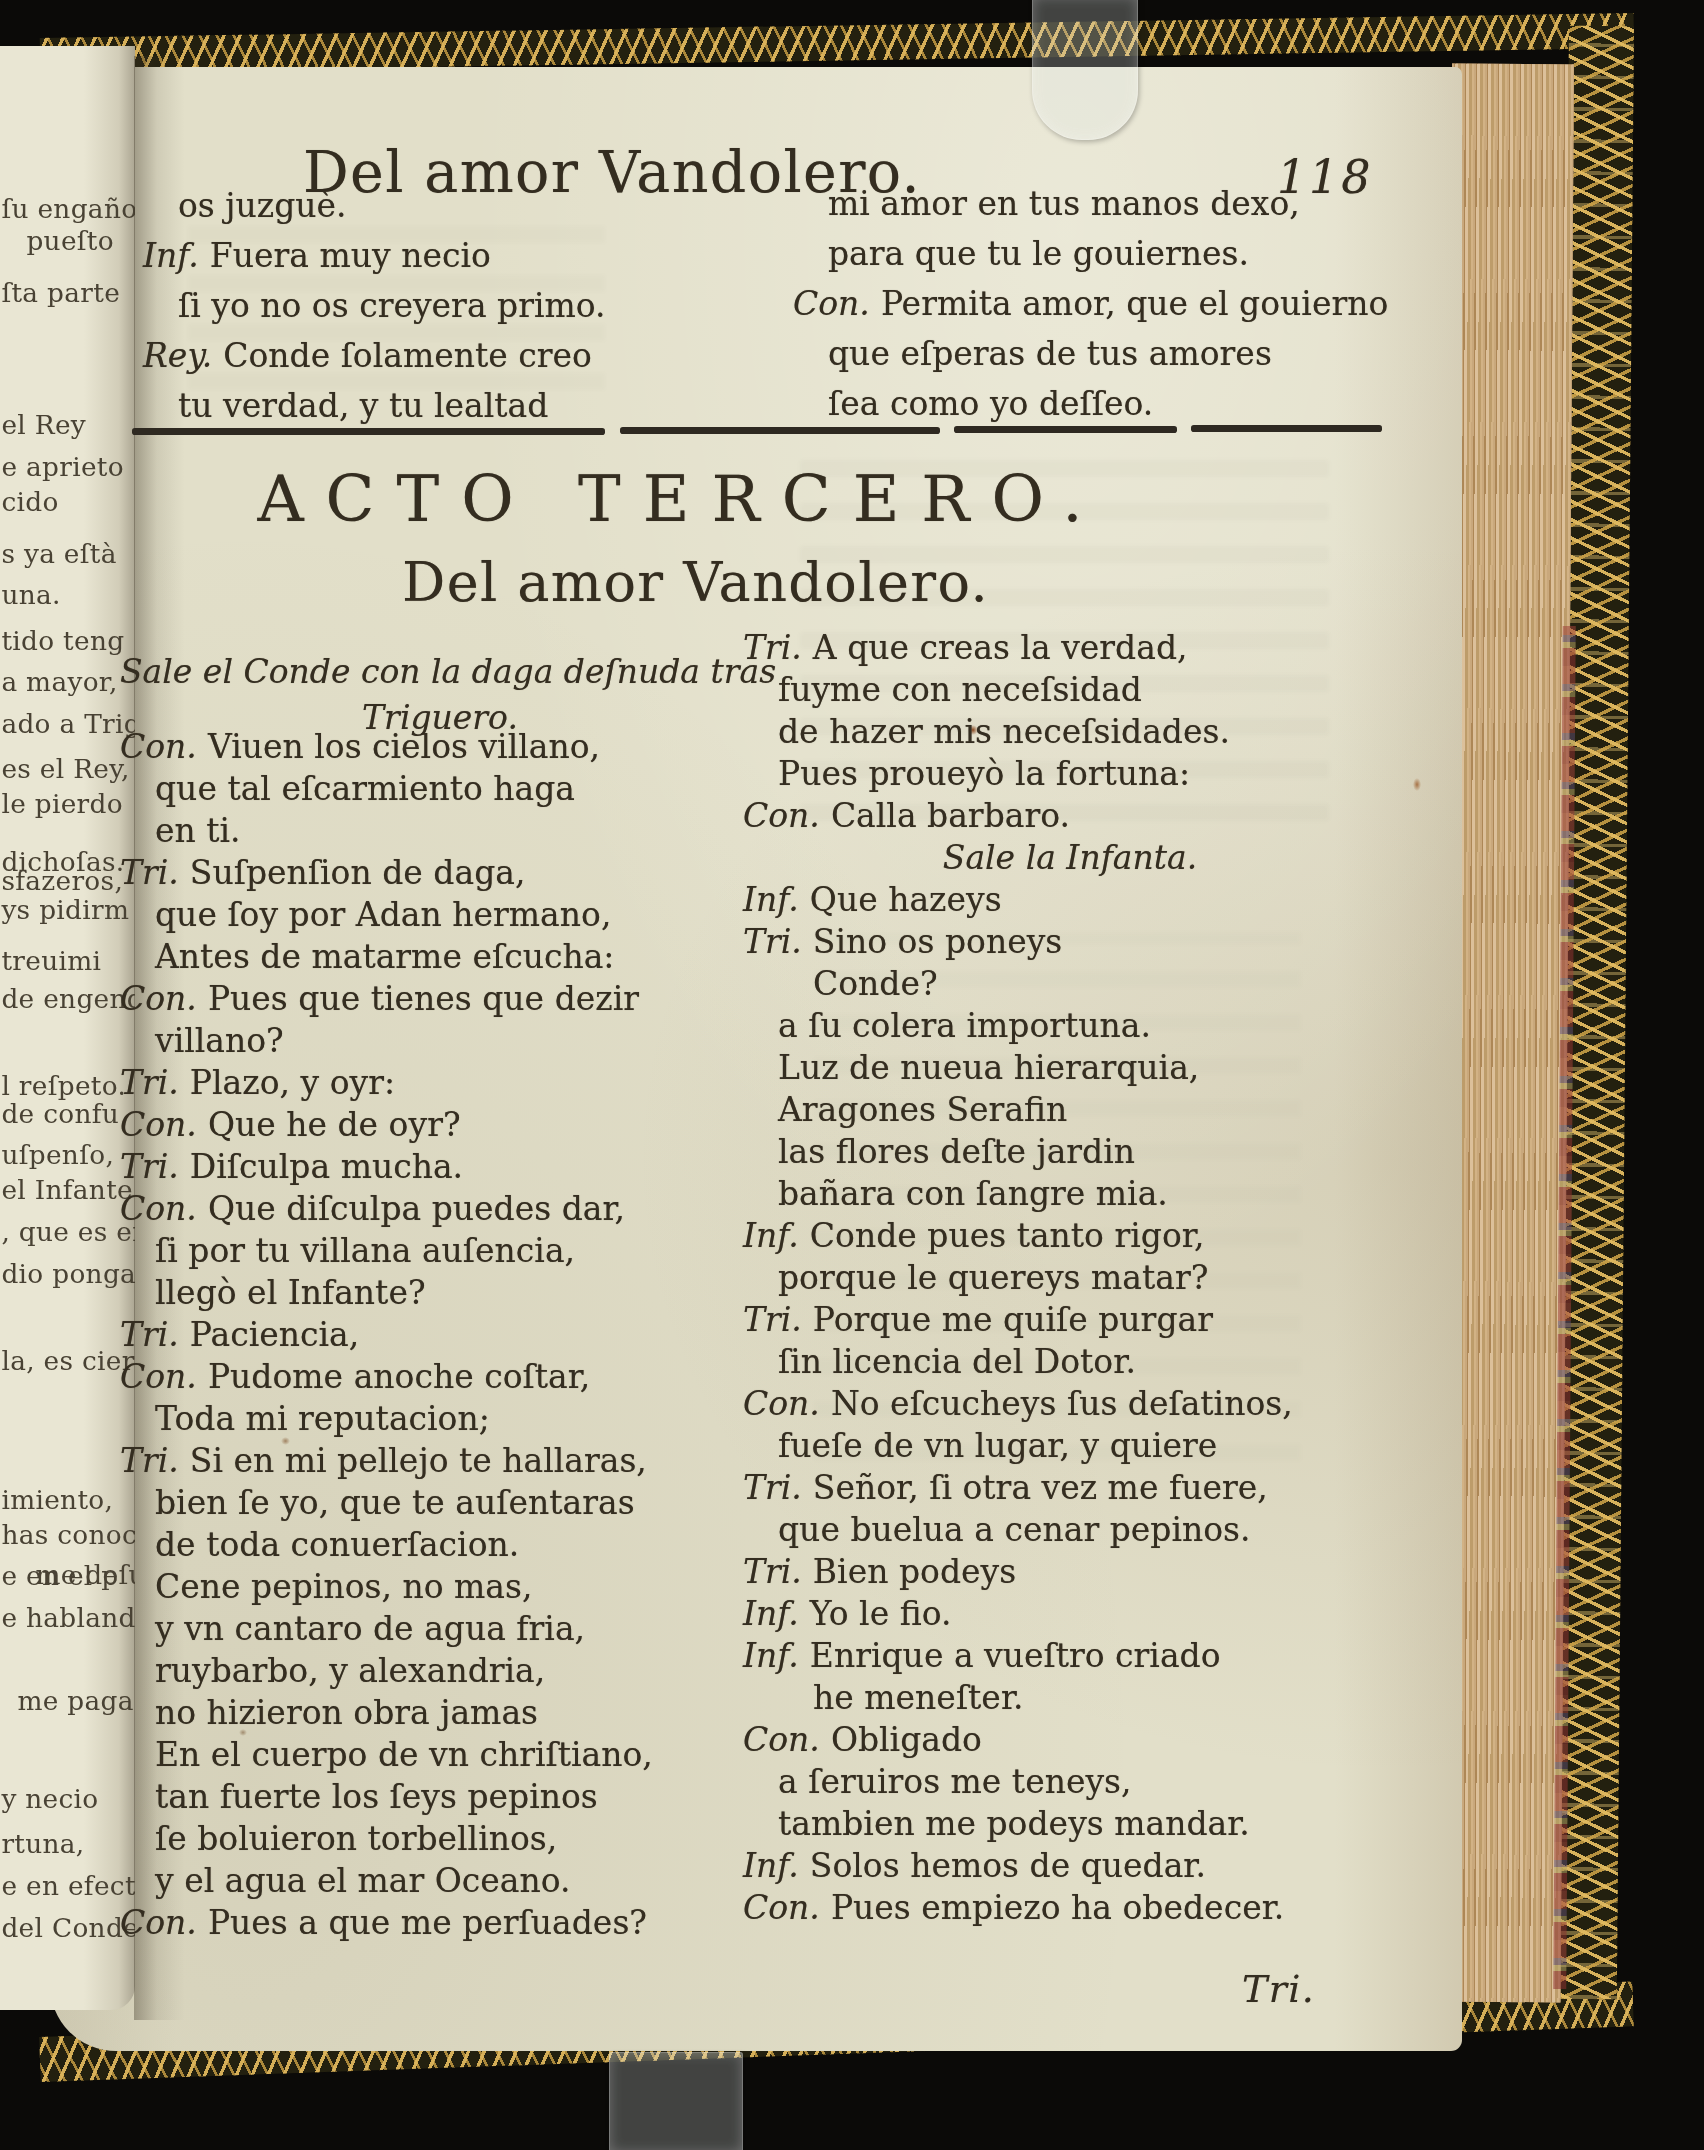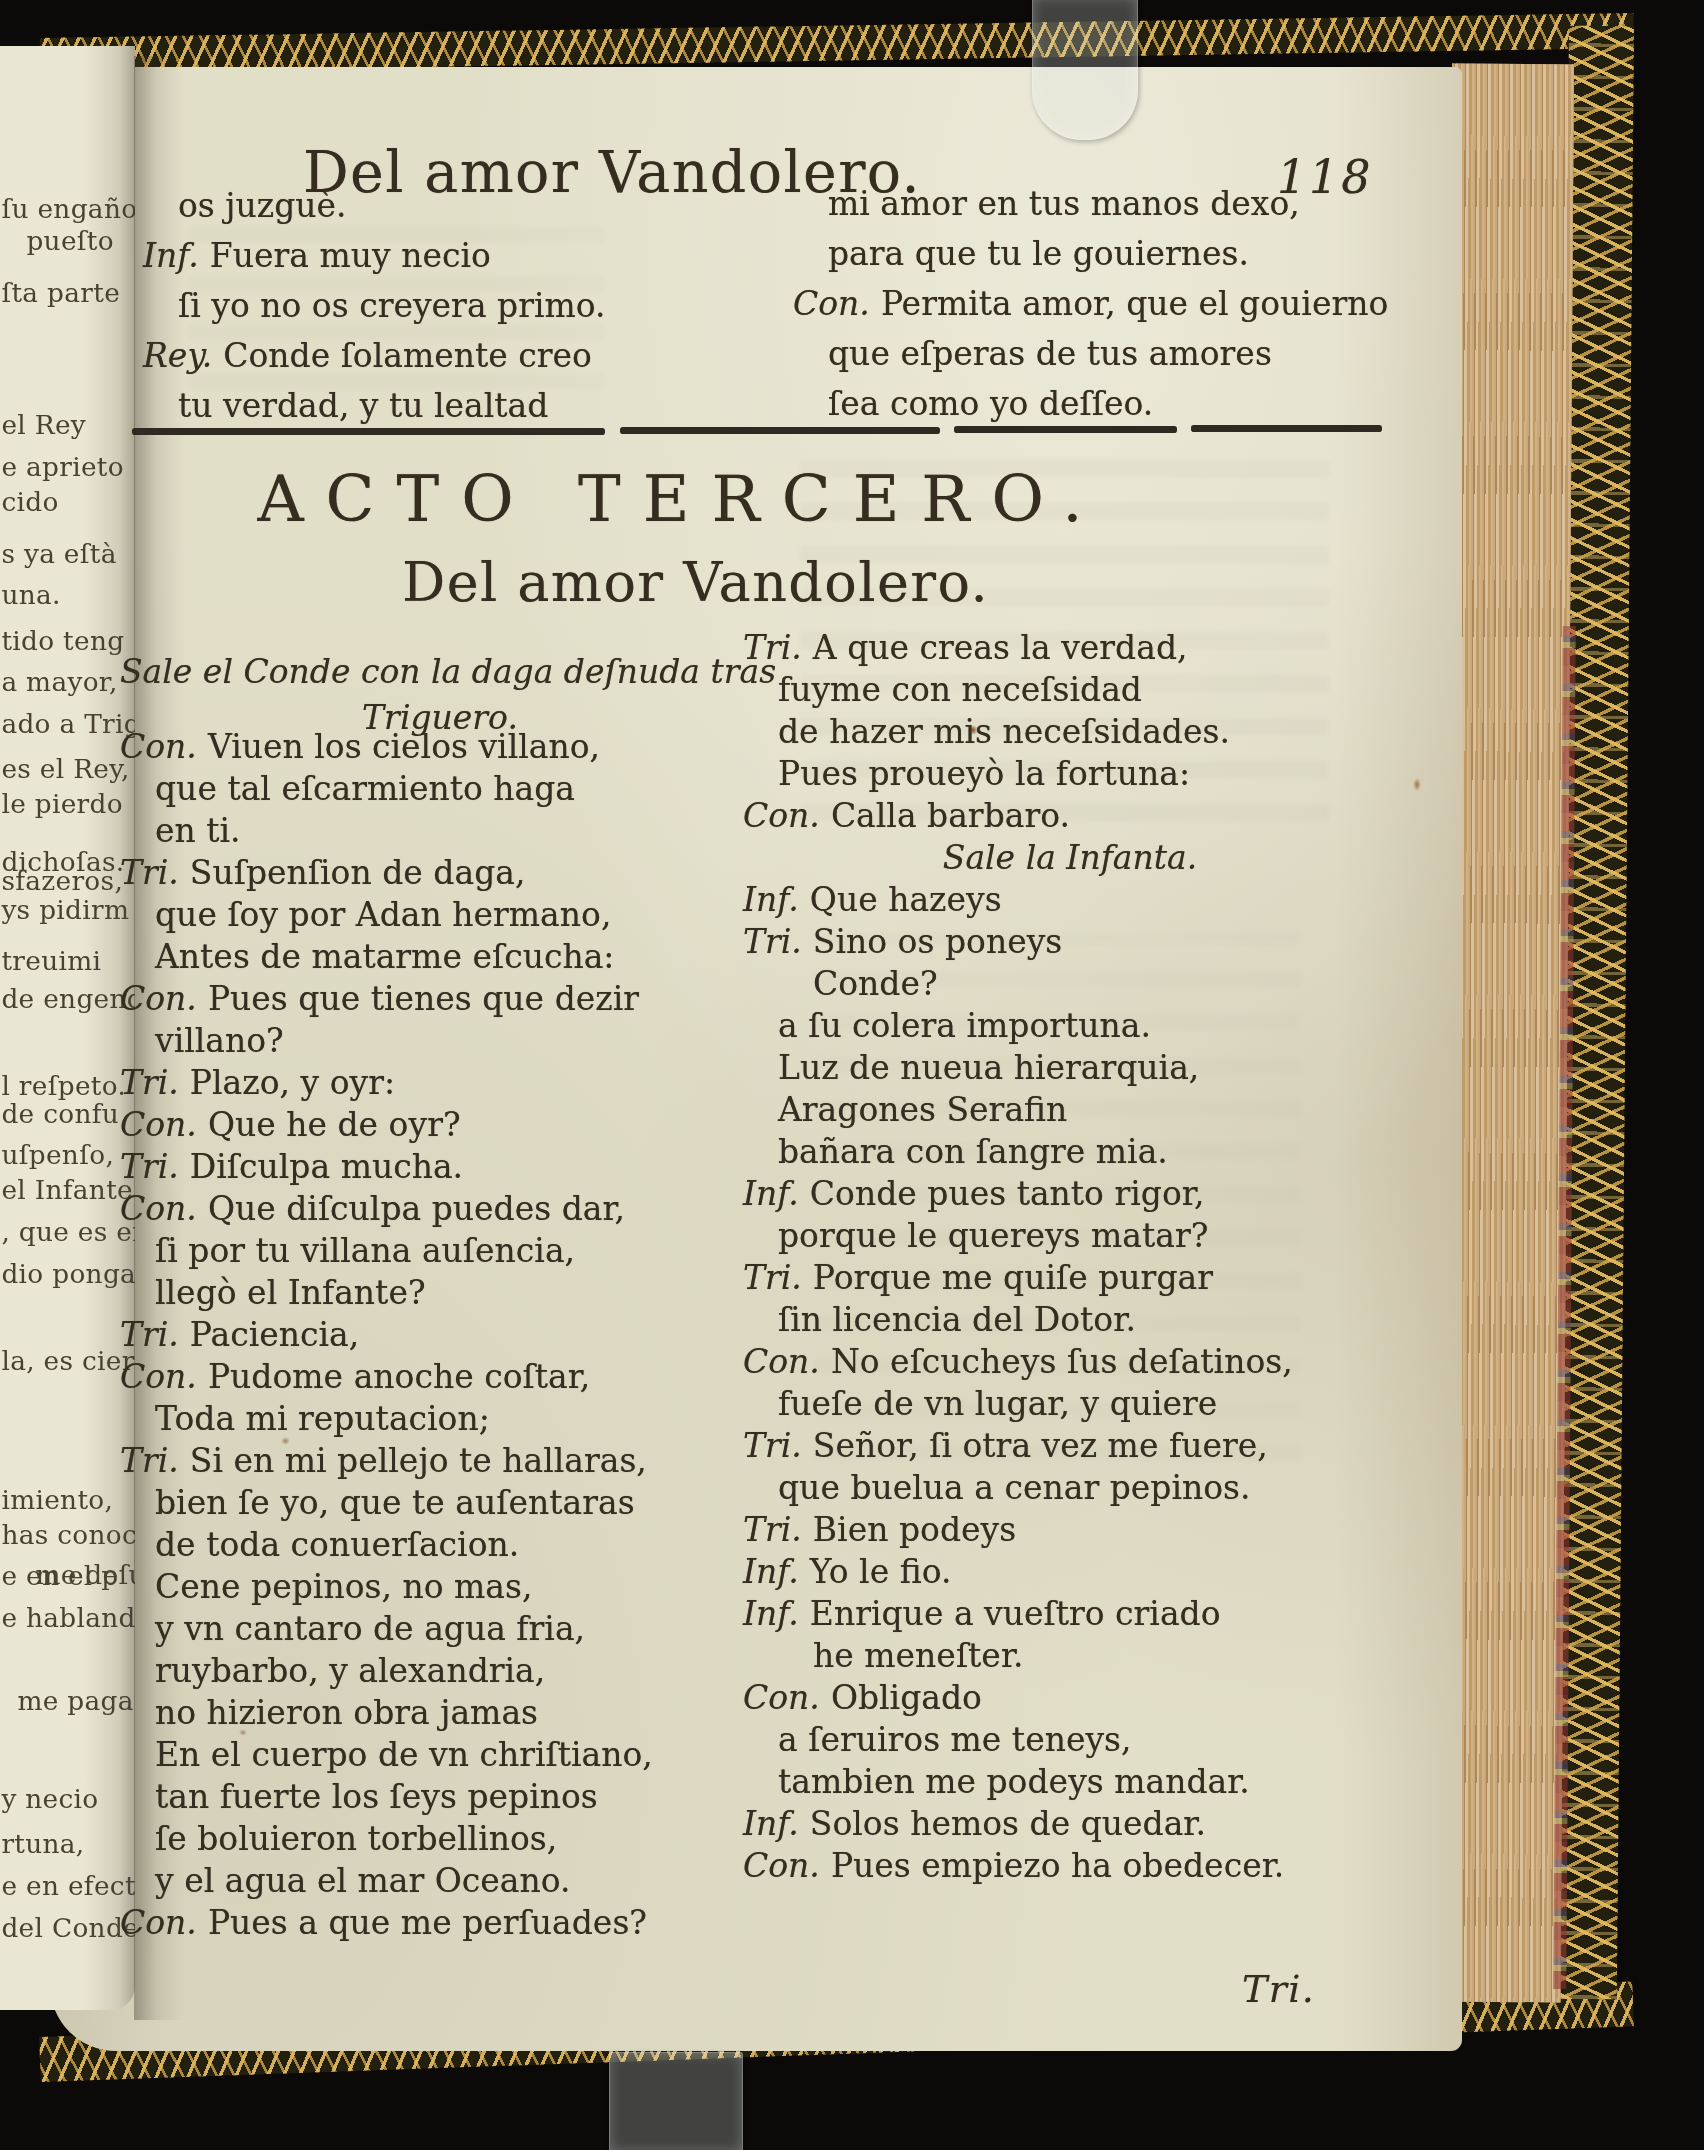--- a/index.html
+++ b/index.html
@@ -207,20 +207,21 @@
         <div class="line ind1"><span class="vtext">de hazer mis neceſsidades.</span></div>
         <div class="line ind1"><span class="vtext">Pues proueyò la fortuna:</span></div>
         <div class="line"><span class="speaker">Con.</span><span class="vtext">Calla barbaro.</span></div>
         <div class="line ctr ital"><span class="vtext">Sale la Infanta.</span></div>
         <div class="line"><span class="speaker">Inf.</span><span class="vtext">Que hazeys</span></div>
         <div class="line"><span class="speaker">Tri.</span><span class="vtext">Sino os poneys</span></div>
         <div class="line ind2"><span class="vtext">Conde?</span></div>
         <div class="line ind1"><span class="vtext">a ſu colera importuna.</span></div>
         <div class="line ind1"><span class="vtext">Luz de nueua hierarquia,</span></div>
         <div class="line ind1"><span class="vtext">Aragones Serafin</span></div>
+        <div class="line ind1"><span class="vtext">las flores deſte jardin</span></div>
         <div class="line ind1"><span class="vtext">bañara con ſangre mia.</span></div>
         <div class="line"><span class="speaker">Inf.</span><span class="vtext">Conde pues tanto rigor,</span></div>
         <div class="line ind1"><span class="vtext">porque le quereys matar?</span></div>
         <div class="line"><span class="speaker">Tri.</span><span class="vtext">Porque me quiſe purgar</span></div>
         <div class="line ind1"><span class="vtext">ſin licencia del Dotor.</span></div>
         <div class="line"><span class="speaker">Con.</span><span class="vtext">No eſcucheys ſus deſatinos,</span></div>
         <div class="line ind1"><span class="vtext">fueſe de vn lugar, y quiere</span></div>
         <div class="line"><span class="speaker">Tri.</span><span class="vtext">Señor, ſi otra vez me fuere,</span></div>
         <div class="line ind1"><span class="vtext">que buelua a cenar pepinos.</span></div>
         <div class="line"><span class="speaker">Tri.</span><span class="vtext">Bien podeys</span></div>

